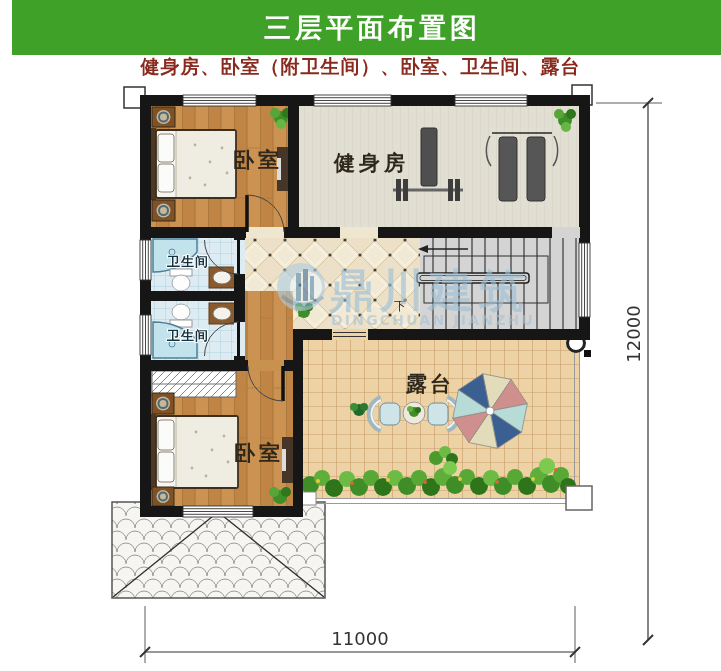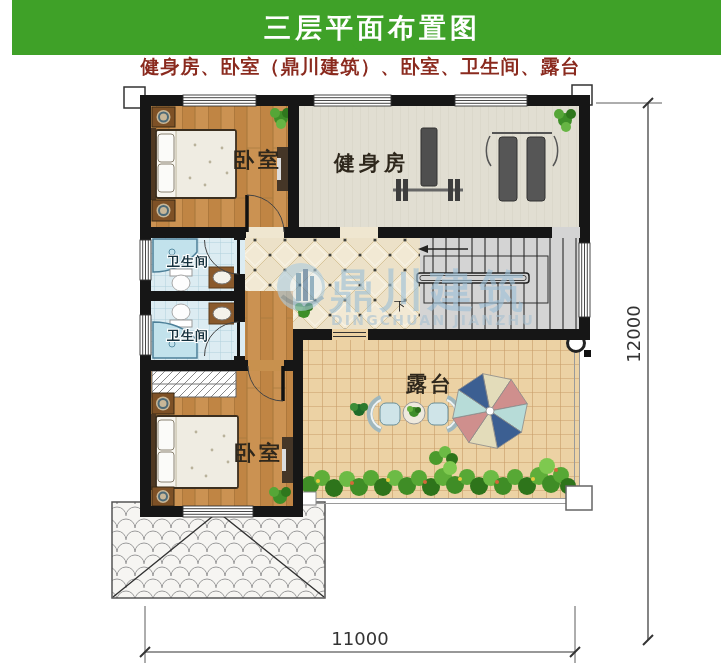--- a/index.html
+++ b/index.html
@@ -426,15 +426,15 @@
       <path d="M282,296 Q301,313 323,297" stroke="#7fa8c4" stroke-width="4" fill="none"></path>
       <text x="329" y="306" class="wm-cn" letter-spacing="5">鼎川建筑</text>
       <text x="331" y="325" class="wm-en" letter-spacing="2.2">DINGCHUAN JIANZHU</text>
     </g>
   </svg>
 
   <div id="header">
     <span class="t">三层平面布置图</span>
   </div>
   <div id="notch"></div>
-  <div id="subtitle">健身房、卧室（鼎川建筑）、卧室、卫生间、露台</div>
+  <div id="subtitle">健身房、卧室（附卫生间）、卧室、卫生间、露台</div>
 
 </div>
 
 </body></html>

